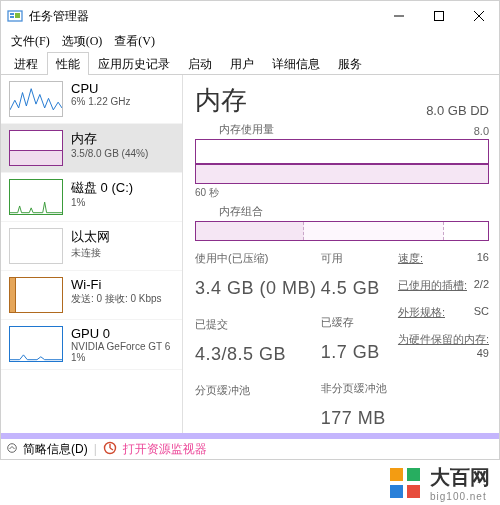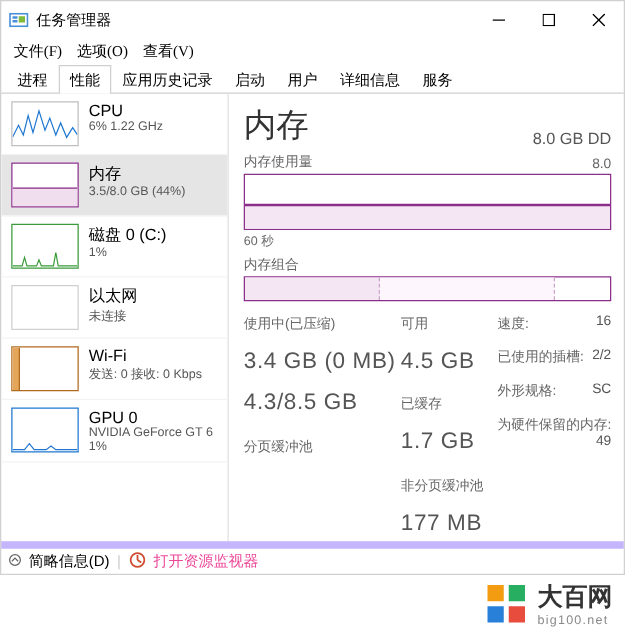--- a/index.html
+++ b/index.html
@@ -20,39 +20,39 @@
   .sidebar { width: 182px; border-right: 1px solid #e0e0e0; overflow: hidden; }
   .side-item { display: flex; padding: 6px 8px; gap: 8px; border-bottom: 1px solid #f3f3f3; }
   .side-item.selected { background: #e5e5e5; }
   .thumb { width: 54px; height: 36px; border: 1px solid #bfbfbf; background: #fff; position: relative; overflow: hidden; }
   .side-text .name { font-size: 13px; color: #000; }
   .side-text .sub { font-size: 10px; color: #555; }
   .detail { flex: 1; padding: 8px 10px 4px 12px; overflow: hidden; display: flex; flex-direction: column; }
   .detail-header { display: flex; justify-content: space-between; align-items: flex-end; }
   .detail-title { font-size: 26px; font-weight: 300; color: #333; }
   .detail-total { font-size: 13px; color: #555; }
-  .section-label { font-size: 11px; color: #666; margin-top: 4px; }
+  .section-label { font-size: 11px; color: #666; margin-top: 4px; margin-left: 24px; }
   .section-right { font-size: 11px; color: #666; text-align: right; }
   .section-row { display: flex; justify-content: space-between; align-items: flex-end; }
   .usage-chart { width: 100%; height: 76px; border: 1px solid #8B2F8B; margin-top: 2px; position: relative; background: #fff; }
   .usage-fill { position: absolute; left: 0; right: 0; bottom: 0; height: 44%; background: #F5E6F4; border-top: 1px solid #8B2F8B; }
   .usage-line { position: absolute; left: 0; right: 0; height: 1px; background: #8B2F8B; bottom: 44%; }
   .time-label { font-size: 10px; color: #666; margin-top: 2px; }
   .comp-chart { width: 100%; height: 34px; border: 1px solid #8B2F8B; margin-top: 2px; background: #fff; position: relative; }
   .comp-seg { position: absolute; top: 0; bottom: 0; border-right: 1px dashed #c9a6c9; }
   .seg1 { left: 0; width: 37%; background: #F5E6F4; }
   .seg2 { left: 37%; width: 48%; background: #fdf7fd; }
   .stats { margin-top: 10px; display: flex; }
   .stat-col { display: flex; flex-direction: column; gap: 12px; }
   .stat-col.left { width: 130px; }
   .stat-col.mid { width: 80px; }
   .stat-col.right { flex: 1; }
   .stat-label { font-size: 11px; color: #666; }
   .stat-val-big { font-size: 18px; color: #555; letter-spacing: 0.5px; }
-  .kv { font-size: 11px; color: #666; white-space: nowrap; }
+  .kv { font-size: 11px; color: #666; white-space: nowrap; text-decoration: underline; }
   .kv .v { color: #555; }
   .footer { height: 26px; border-top: 6px solid #c4b5fd; display: flex; align-items: center; padding: 0 6px; gap: 6px; font-size: 12px; }
   .footer .link { color: #ec4899; }
   .chevron-up svg { width: 10px; height: 10px; }
   .brand { position: absolute; left: 0; right: 0; bottom: 0; height: 44px; display: flex; align-items: center; justify-content: flex-end; padding-right: 10px; gap: 8px; background: #fff; }
   .brand-logo { width: 34px; height: 34px; }
   .brand-text .big { font-size: 20px; font-weight: 700; color: #333; }
   .brand-text .small { font-size: 10px; color: #888; letter-spacing: 1px; }
   
   .mini-line { position:absolute; left:0; right:0; bottom:0; }
@@ -198,20 +198,21 @@
       <div class="section-label">内存组合</div>
       <div class="comp-chart">
         <div class="comp-seg seg1"></div>
         <div class="comp-seg seg2"></div>
       </div>
 
       <div class="stats">
         <div class="stat-col left">
           <div class="stat-label">使用中(已压缩)</div>
           <div class="stat-val-big">3.4 GB (0 MB)</div>
+          <div class="stat-label" style="margin-top:6px">已提交</div>
           <div class="stat-val-big">4.3/8.5 GB</div>
           <div class="stat-label" style="margin-top:6px">分页缓冲池</div>
         </div>
         <div class="stat-col mid">
           <div class="stat-label">可用</div>
           <div class="stat-val-big">4.5 GB</div>
           <div class="stat-label" style="margin-top:4px">已缓存</div>
           <div class="stat-val-big">1.7 GB</div>
           <div class="stat-label" style="margin-top:6px">非分页缓冲池</div>
           <div class="stat-val-big">177 MB</div>

